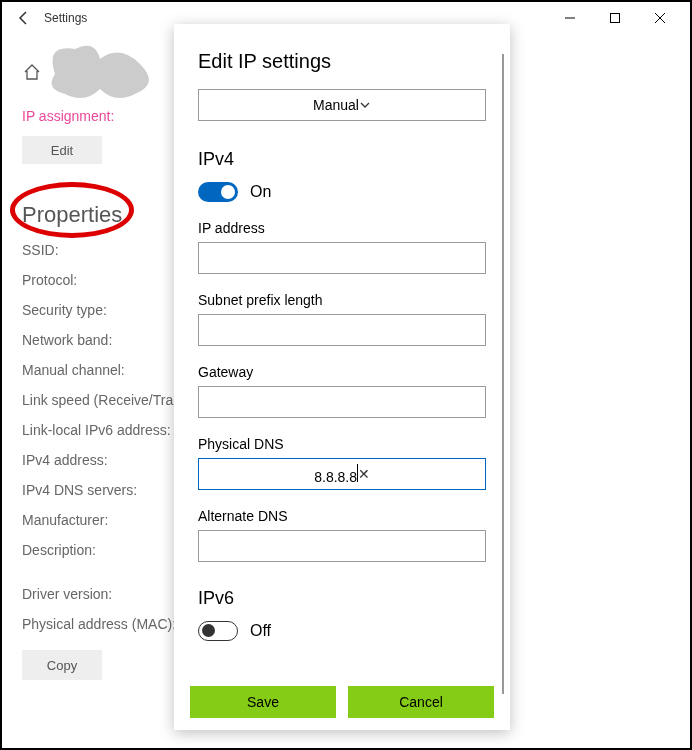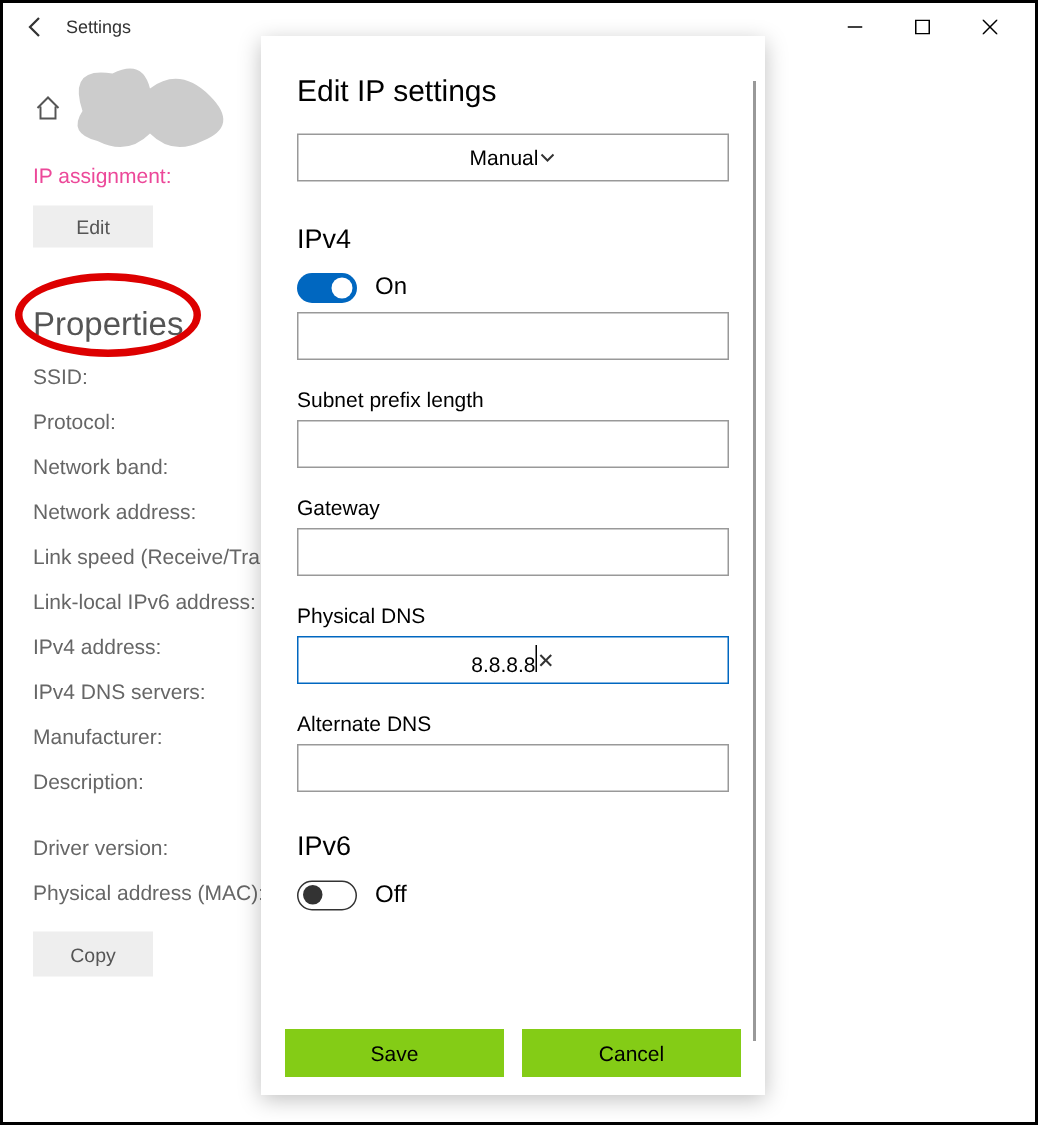--- a/index.html
+++ b/index.html
@@ -84,22 +84,23 @@
   <div class="homeicon">
     <svg width="20" height="20" viewBox="0 0 20 20">
         <path d="M3 10 L10 3 L17 10 M5 9 V17 H15 V9" stroke="#555" stroke-width="1.3" fill="none"></path>
       </svg>
   </div>
   <div class="label">IP assignment:</div>
   <button class="editbtn">Edit</button>
   <h2>Properties</h2>
   <div class="prop">SSID:</div>
   <div class="prop">Protocol:</div>
+  <div class="prop">Security type:</div>
   <div class="prop">Network band:</div>
-  <div class="prop">Network address:</div>
+  <div class="prop">Manual channel:</div>
   <div class="prop">Link speed (Receive/Tran</div>
   <div class="prop">Link-local IPv6 address:</div>
   <div class="prop">IPv4 address:</div>
   <div class="prop">IPv4 DNS servers:</div>
   <div class="prop">Manufacturer:</div>
   <div class="prop">Description:</div>
   <div class="prop" style="margin-top:28px">Driver version:</div>
   <div class="prop">Physical address (MAC):</div>
   <button class="copybtn">Copy</button>
   
@@ -119,20 +120,21 @@
   </div>
 
   <h4>IPv4</h4>
   <div class="toggle-row">
     <div class="toggle toggle-on">
         <div class="knob"></div>
       </div>
     <span>On</span>
   </div>
 
+  <div class="field-label">IP address</div>
   <input class="field" value="" style="">
 
   <div class="field-label">Subnet prefix length</div>
   <input class="field" value="" style="">
 
   <div class="field-label">Gateway</div>
   <input class="field" value="" style="">
 
   <div class="field-label">Physical DNS</div>
   <div class="field focused">

